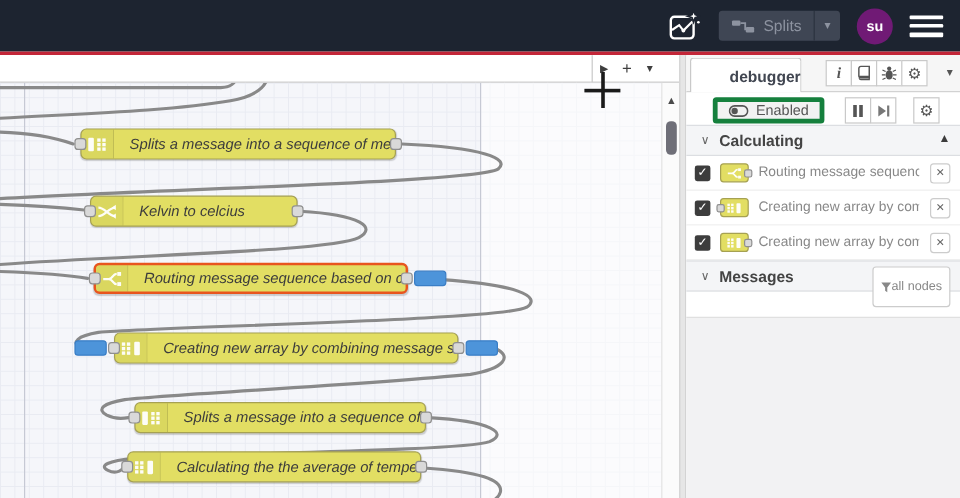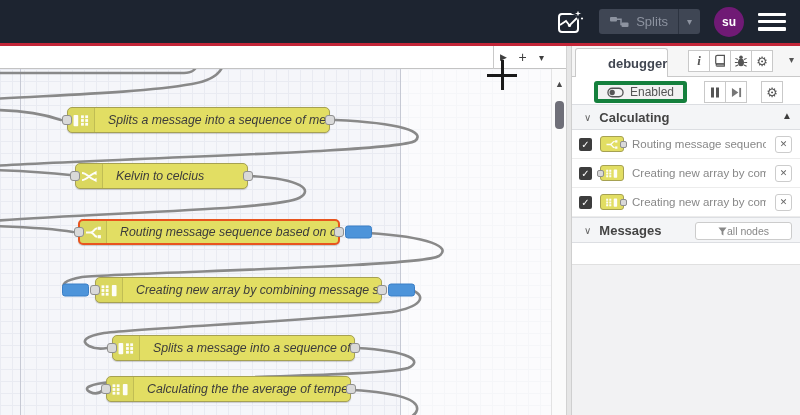--- a/index.html
+++ b/index.html
@@ -75,21 +75,21 @@
   .sec-scrollup { position:absolute; right:8px; top:5px; color:#3c3c3c; font-size:10px; }
 
   .bp-row { height:29px; border-bottom:1px solid #ececec; display:flex; align-items:center; position:relative; background:#fff; }
   .bp-check { margin-left:7px; width:13px; height:13px; background:#3d3d3d; border-radius:2px; color:#fff; font-size:10px; line-height:13px; text-align:center; flex:none; }
   .mini-node { position:relative; margin-left:8px; width:24px; height:16px; background:#e2de63; border:1px solid #a6a152; border-radius:3px; flex:none; display:flex; align-items:center; justify-content:center; }
   .mini-port { position:absolute; width:7px; height:7px; background:#d9d9d9; border:1px solid #8f8f8f; border-radius:2px; top:3.5px; }
   .mini-port.left { left:-4px; } .mini-port.right { right:-4px; }
   .bp-label { margin-left:8px; font-size:11.5px; color:#888; white-space:nowrap; overflow:hidden; width:134px; flex:none; }
   .bp-x { position:absolute; right:8px; top:6px; width:17px; height:17px; border:1px solid #ccc; border-radius:3px; background:#fff; color:#666; font-size:9px; line-height:15px; text-align:center; }
 
-  .msg-hdr-btn { position:absolute; right:8px; top:4px; height:18px; display:flex; align-items:center; gap:0; padding:0 22px; background:#fff; border:1px solid #ccc; border-radius:3px; font-weight:normal; }
+  .msg-hdr-btn { position:absolute; right:8px; top:4px; height:34px; display:flex; align-items:center; gap:0; padding:0 6px; background:#fff; border:1px solid #ccc; border-radius:3px; font-weight:normal; }
   .msg-filter-label { font-size:10.5px; color:#888; }
   .msg-empty { height:21px; background:#fff; }
   .sb-footer { height:152px; background:#f2f2f3; border-top:1px solid #e0e0e0; }
 </style>
 </head>
 <body>
 
 <div id="app">
 
   <div class="header">

